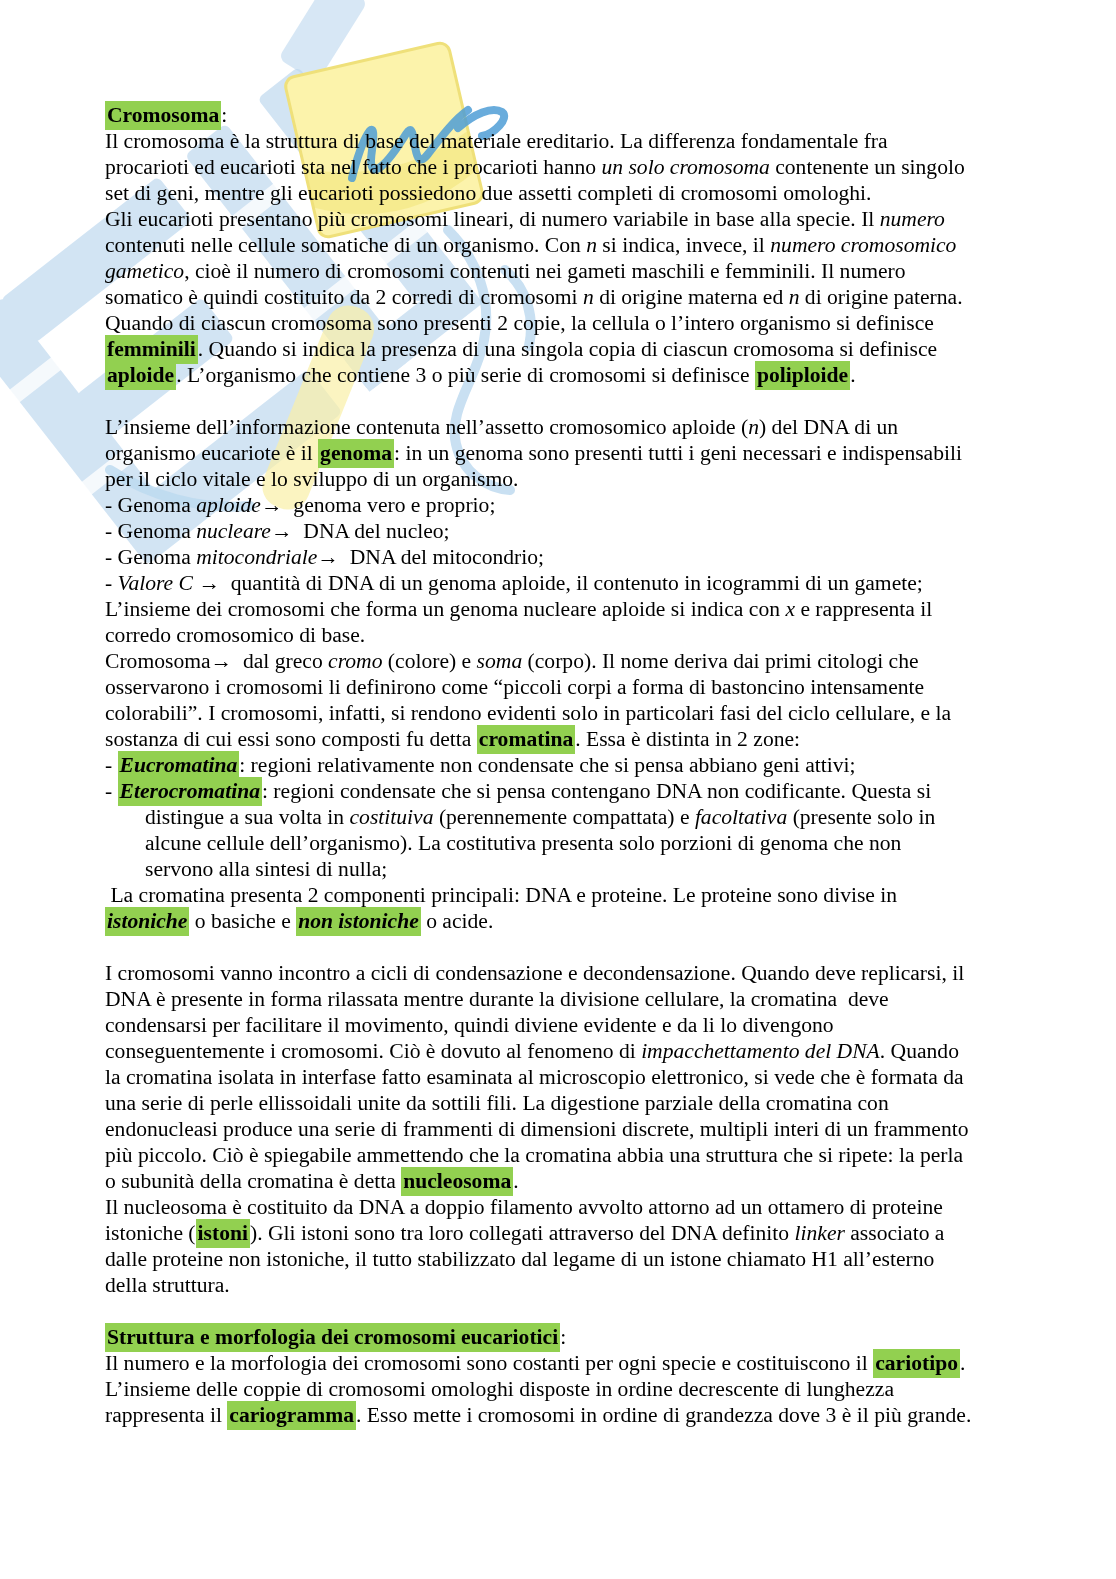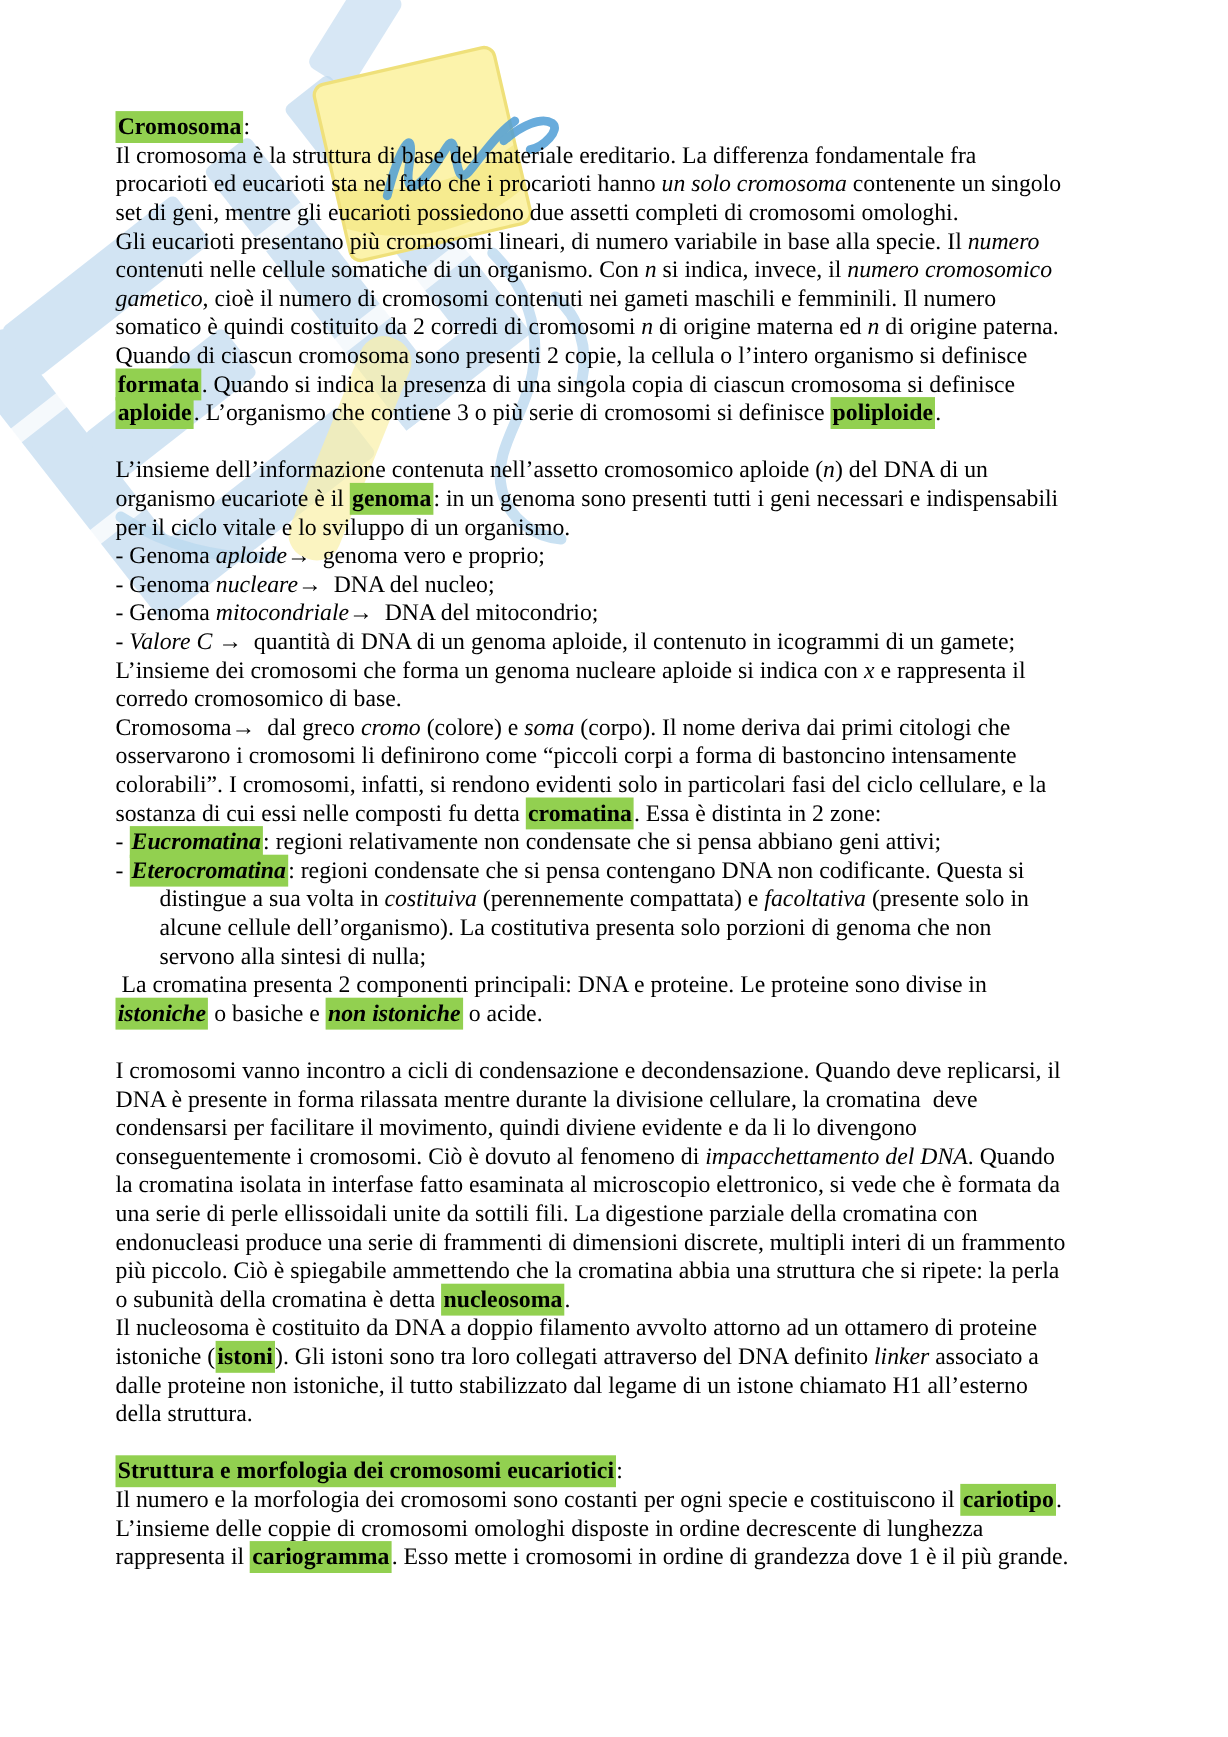--- a/index.html
+++ b/index.html
@@ -59,36 +59,36 @@
   <div class="doc" id="doc">
       <div class="line"><span class="hl">Cromosoma</span><span>:</span></div>
       <div class="line"><span>Il cromosoma è la struttura di base del materiale ereditario. La differenza fondamentale fra</span></div>
       <div class="line"><span>procarioti ed eucarioti sta nel fatto che i procarioti hanno </span><span class="it">un solo cromosoma</span><span> contenente un singolo</span></div>
       <div class="line"><span>set di geni, mentre gli eucarioti possiedono due assetti completi di cromosomi omologhi.</span></div>
       <div class="line"><span>Gli eucarioti presentano più cromosomi lineari, di numero variabile in base alla specie. Il </span><span class="it">numero</span></div>
       <div class="line"><span>contenuti nelle cellule somatiche di un organismo. Con </span><span class="it">n</span><span> si indica, invece, il </span><span class="it">numero cromosomico</span></div>
       <div class="line"><span class="it">gametico</span><span>, cioè il numero di cromosomi contenuti nei gameti maschili e femminili. Il numero</span></div>
       <div class="line"><span>somatico è quindi costituito da 2 corredi di cromosomi </span><span class="it">n</span><span> di origine materna ed </span><span class="it">n</span><span> di origine paterna.</span></div>
       <div class="line"><span>Quando di ciascun cromosoma sono presenti 2 copie, la cellula o l’intero organismo si definisce</span></div>
-      <div class="line"><span class="hl">formata</span><span>. Quando si indica la presenza di una singola copia di ciascun cromosoma si definisce</span></div>
+      <div class="line"><span class="hl">femminili</span><span>. Quando si indica la presenza di una singola copia di ciascun cromosoma si definisce</span></div>
       <div class="line"><span class="hl">aploide</span><span>. L’organismo che contiene 3 o più serie di cromosomi si definisce </span><span class="hl">poliploide</span><span>.</span></div>
       <div class="line">&nbsp;</div>
       <div class="line"><span>L’insieme dell’informazione contenuta nell’assetto cromosomico aploide (</span><span class="it">n</span><span>) del DNA di un</span></div>
       <div class="line"><span>organismo eucariote è il </span><span class="hl">genoma</span><span>: in un genoma sono presenti tutti i geni necessari e indispensabili</span></div>
       <div class="line"><span>per il ciclo vitale e lo sviluppo di un organismo.</span></div>
       <div class="line"><span>- Genoma </span><span class="it">aploide</span><span>→  genoma vero e proprio;</span></div>
       <div class="line"><span>- Genoma </span><span class="it">nucleare</span><span>→  DNA del nucleo;</span></div>
       <div class="line"><span>- Genoma </span><span class="it">mitocondriale</span><span>→  DNA del mitocondrio;</span></div>
       <div class="line"><span>- </span><span class="it">Valore C</span><span> →  quantità di DNA di un genoma aploide, il contenuto in icogrammi di un gamete;</span></div>
       <div class="line"><span>L’insieme dei cromosomi che forma un genoma nucleare aploide si indica con </span><span class="it">x</span><span> e rappresenta il</span></div>
       <div class="line"><span>corredo cromosomico di base.</span></div>
       <div class="line"><span>Cromosoma→  dal greco </span><span class="it">cromo</span><span> (colore) e </span><span class="it">soma</span><span> (corpo). Il nome deriva dai primi citologi che</span></div>
       <div class="line"><span>osservarono i cromosomi li definirono come “piccoli corpi a forma di bastoncino intensamente</span></div>
       <div class="line"><span>colorabili”. I cromosomi, infatti, si rendono evidenti solo in particolari fasi del ciclo cellulare, e la</span></div>
-      <div class="line"><span>sostanza di cui essi nelle composti fu detta </span><span class="hl">cromatina</span><span>. Essa è distinta in 2 zone:</span></div>
+      <div class="line"><span>sostanza di cui essi sono composti fu detta </span><span class="hl">cromatina</span><span>. Essa è distinta in 2 zone:</span></div>
       <div class="line"><span>- </span><span class="hl it">Eucromatina</span><span>: regioni relativamente non condensate che si pensa abbiano geni attivi;</span></div>
       <div class="line"><span>- </span><span class="hl it">Eterocromatina</span><span>: regioni condensate che si pensa contengano DNA non codificante. Questa si</span></div>
       <div class="line" style="padding-left: 40px;"><span>distingue a sua volta in </span><span class="it">costituiva</span><span> (perennemente compattata) e </span><span class="it">facoltativa</span><span> (presente solo in</span></div>
       <div class="line" style="padding-left: 40px;"><span>alcune cellule dell’organismo). La costitutiva presenta solo porzioni di genoma che non</span></div>
       <div class="line" style="padding-left: 40px;"><span>servono alla sintesi di nulla;</span></div>
       <div class="line"><span> La cromatina presenta 2 componenti principali: DNA e proteine. Le proteine sono divise in</span></div>
       <div class="line"><span class="hl it">istoniche</span><span> o basiche e </span><span class="hl it">non istoniche</span><span> o acide.</span></div>
       <div class="line">&nbsp;</div>
       <div class="line"><span>I cromosomi vanno incontro a cicli di condensazione e decondensazione. Quando deve replicarsi, il</span></div>
       <div class="line"><span>DNA è presente in forma rilassata mentre durante la divisione cellulare, la cromatina  deve</span></div>
@@ -100,16 +100,16 @@
       <div class="line"><span>più piccolo. Ciò è spiegabile ammettendo che la cromatina abbia una struttura che si ripete: la perla</span></div>
       <div class="line"><span>o subunità della cromatina è detta </span><span class="hl">nucleosoma</span><span>.</span></div>
       <div class="line"><span>Il nucleosoma è costituito da DNA a doppio filamento avvolto attorno ad un ottamero di proteine</span></div>
       <div class="line"><span>istoniche (</span><span class="hl">istoni</span><span>). Gli istoni sono tra loro collegati attraverso del DNA definito </span><span class="it">linker</span><span> associato a</span></div>
       <div class="line"><span>dalle proteine non istoniche, il tutto stabilizzato dal legame di un istone chiamato H1 all’esterno</span></div>
       <div class="line"><span>della struttura.</span></div>
       <div class="line">&nbsp;</div>
       <div class="line"><span class="hl">Struttura e morfologia dei cromosomi eucariotici</span><span>:</span></div>
       <div class="line"><span>Il numero e la morfologia dei cromosomi sono costanti per ogni specie e costituiscono il </span><span class="hl">cariotipo</span><span>.</span></div>
       <div class="line"><span>L’insieme delle coppie di cromosomi omologhi disposte in ordine decrescente di lunghezza</span></div>
-      <div class="line"><span>rappresenta il </span><span class="hl">cariogramma</span><span>. Esso mette i cromosomi in ordine di grandezza dove 1 è il più grande.</span></div>
+      <div class="line"><span>rappresenta il </span><span class="hl">cariogramma</span><span>. Esso mette i cromosomi in ordine di grandezza dove 3 è il più grande.</span></div>
     </div>
 
 </div>
 
 </body></html>

